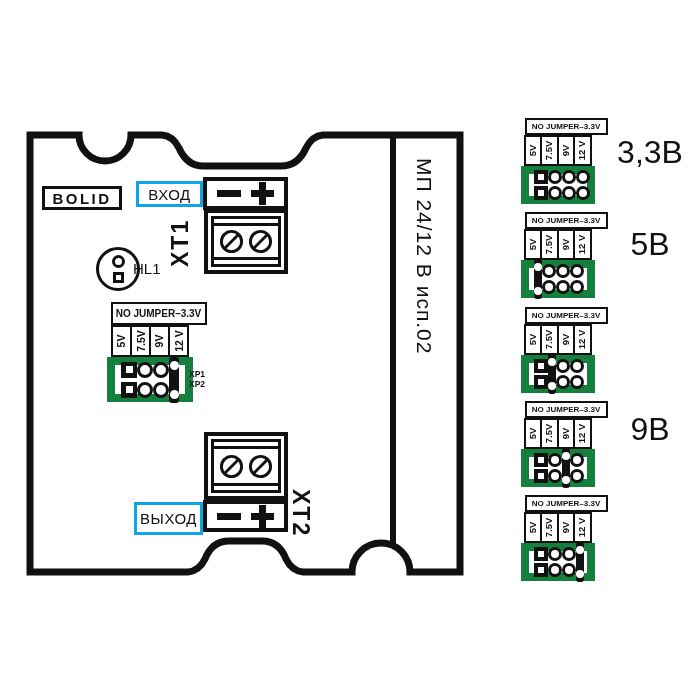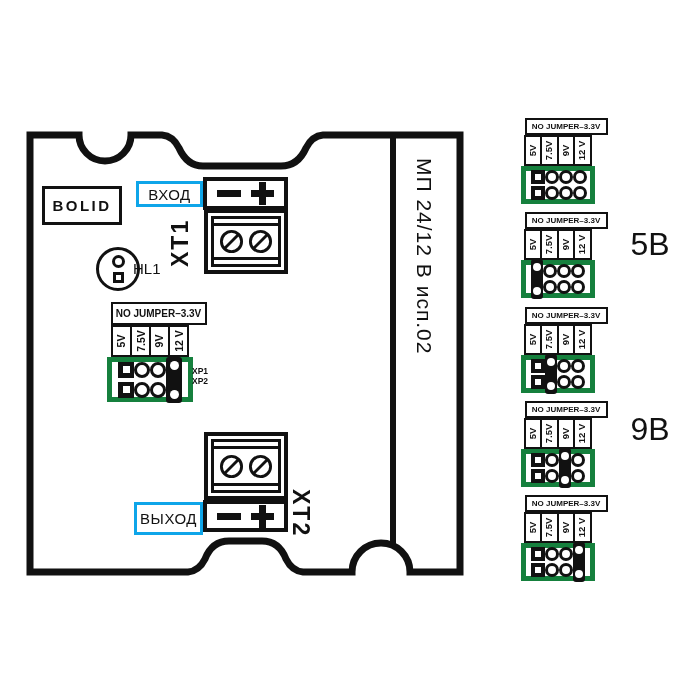--- a/index.html
+++ b/index.html
@@ -49,21 +49,21 @@
   .vtext{display:flex;align-items:center;justify-content:center;color:#111;}
 
   
   .jb{position:absolute;display:flex;flex-direction:column;align-items:center;}
   .jb-header{border:2px solid #111;background:#fff;display:flex;align-items:center;justify-content:center;
     white-space:nowrap;font-weight:bold;color:#111;margin-left:17px;}
   .jb-labels{display:flex;}
   .jb-label{border:2px solid #111;margin-left:-2px;background:#fff;display:flex;align-items:center;justify-content:center;box-sizing:border-box;}
   .jb-label:first-child{margin-left:0;}
   .jb-label span{transform:rotate(-90deg);font-weight:bold;white-space:nowrap;color:#111;}
-  .jb-grid{border:5px solid #15803d;background:#fff;display:flex;align-items:center;box-sizing:border-box;position:relative;}
+  .jb-grid{border:8px solid #15803d;background:#fff;display:flex;align-items:center;box-sizing:border-box;position:relative;}
   .jb-col{display:flex;flex-direction:column;justify-content:space-between;align-items:center;}
   .jb-col.jumped{background:#111;border-radius:3px;justify-content:space-between;}
   .pin-round{border-radius:50%;background:#fff;border:3.5px solid #111;box-sizing:border-box;}
   .pin-square{background:#111;display:flex;align-items:center;justify-content:center;}
   .pin-square::after{content:"";background:#fff;}
   .jpin{border-radius:50%;background:#fff;}
 
   
   .jb-main .jb-header{width:92px;height:19px;font-size:10px;}
   .jb-main .jb-labels{height:32px;}
@@ -100,21 +100,21 @@
 <div class="stage">
 
   <svg class="outline" width="700" height="700" viewBox="0 0 700 700">
     <path d="M 30 572 L 30 135 L 79 135 A 26 26 0 0 0 131 135 L 162 135
              Q 173 136 179 148 Q 187 166 203 166 L 281 166 Q 298 166 306 148 Q 312 136 323 135
              L 460 135 L 460 572 L 410 572 A 29 29 0 0 0 352 572 L 303 572
              Q 292 571 286 559 Q 279 541 262 541 L 229 541 Q 212 541 205 559 Q 199 571 188 572 Z" fill="#ffffff" stroke="#111111" stroke-width="7"></path>
     <line x1="393" y1="138" x2="393" y2="545" stroke="#111111" stroke-width="6"></line>
   </svg>
 
-  <div class="abs logo-box" style="left:42px;top:186px;width:80px;height:39px">
+  <div class="abs logo-box" style="left:42px;top:186px;width:80px;height:24px">
     <span>BOLID</span>
   </div>
 
   <div class="abs label-box" style="left:136px;top:181px;width:67px;height:26px">
     <span>ВХОД</span>
   </div>
   <div class="abs polarity" style="left:203px;top:177px;width:85px;height:33px">
     <span class="minus"></span>
     <span class="plus"></span>
   </div>
@@ -236,20 +236,21 @@
         <div class="jb-col">
           <span class="pin-round"></span>
           <span class="pin-round"></span>
         </div>
         <div class="jb-col">
           <span class="pin-round"></span>
           <span class="pin-round"></span>
         </div>
       </div>
   </div>
+  <div class="voltage-label" style="top:136px">3,3В</div>
 
   <div class="jb jb-side" style="left:518px;top:212px;width:79px">
     <div class="jb-header">NO JUMPER–3.3V</div>
     <div class="jb-labels">
         <div class="jb-label">
           <span>5V</span>
         </div>
         <div class="jb-label">
           <span>7.5V</span>
         </div>

